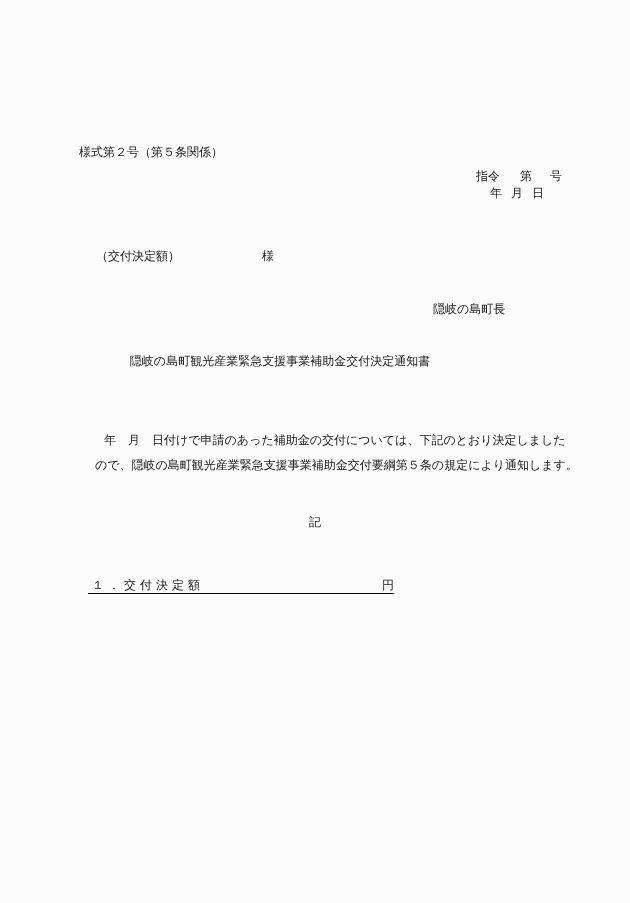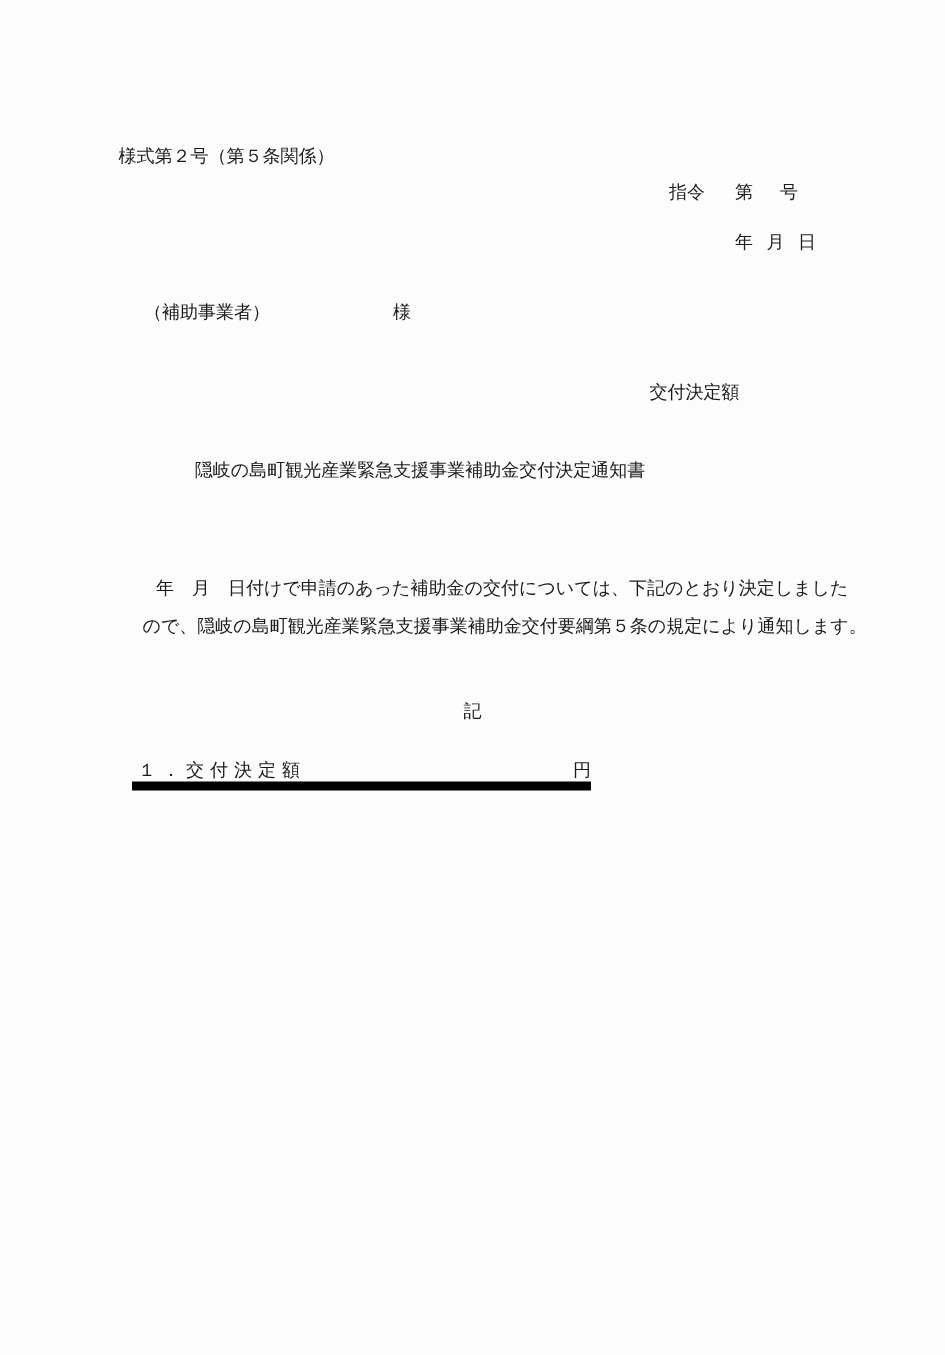--- a/index.html
+++ b/index.html
@@ -13,37 +13,38 @@
       position: relative;
       overflow: hidden;
       font-family: "DejaVu Serif", "Liberation Serif", serif;
       color: #1a1a1a;
       font-size: 12px;
     }
     .abs {
       position: absolute;
       white-space: nowrap;
       line-height: 14px;
+      margin-top: 48px;
     }
     .form-no { left: 79px; top: 97px; }
-    .ref-line { left: 446px; top: 121px; }
+    .ref-line { left: 476px; top: 121px; }
     .ref-line span { display: inline-block; }
-    .date-line { left: 490px; top: 154px; }
+    .date-line { left: 490px; top: 138px; }
     .recipient { left: 96px; top: 201px; }
     .recipient .sama { position: absolute; left: 166px; top: 0; }
     .sender { left: 433px; top: 254px; }
     .title { left: 0; width: 560px; text-align: center; top: 306px; }
     .body1 { left: 104px; top: 385px; font-family: Liberation Serif, serif; }
     .body2 { left: 95px; top: 410px; }
     .ki { left: 0; width: 630px; text-align: center; top: 467px; }
     .item {
       left: 88px;
-      top: 506px;
+      top: 530px;
       width: 306px;
-      border-bottom: 6px solid #000000;
+      border-bottom: 1px solid #000000;
       height: 15px;
     }
     .item .label { position: absolute; left: 4px; top: 0; letter-spacing: 4px; }
     .item .unit { position: absolute; right: 0; top: 0; }
     .gap1 { margin-left: 20px; }
     .gap2 { margin-left: 18px; }
     .dgap { margin-left: 9px; }
   </style>
 </head>
 <body>
@@ -52,25 +53,25 @@
 
 <div class="abs ref-line">
   <span>指令</span><span class="gap1">第</span><span class="gap2">号</span>
 </div>
 
 <div class="abs date-line">
   <span>年</span><span class="dgap">月</span><span class="dgap">日</span>
 </div>
 
 <div class="abs recipient">
-  <span>（補助事業者）</span>
+  <span>（交付決定額）</span>
   <span class="sama">様</span>
 </div>
 
-<div class="abs sender">交付決定額</div>
+<div class="abs sender">隠岐の島町長</div>
 
 <div class="abs title">隠岐の島町観光産業緊急支援事業補助金交付決定通知書</div>
 
 <div class="abs body1">年　月　日付けで申請のあった補助金の交付については、下記のとおり決定しました</div>
 <div class="abs body2">ので、隠岐の島町観光産業緊急支援事業補助金交付要綱第５条の規定により通知します。</div>
 
 <div class="abs ki">記</div>
 
 <div class="abs item">
   <span class="label">１．交付決定額</span>

